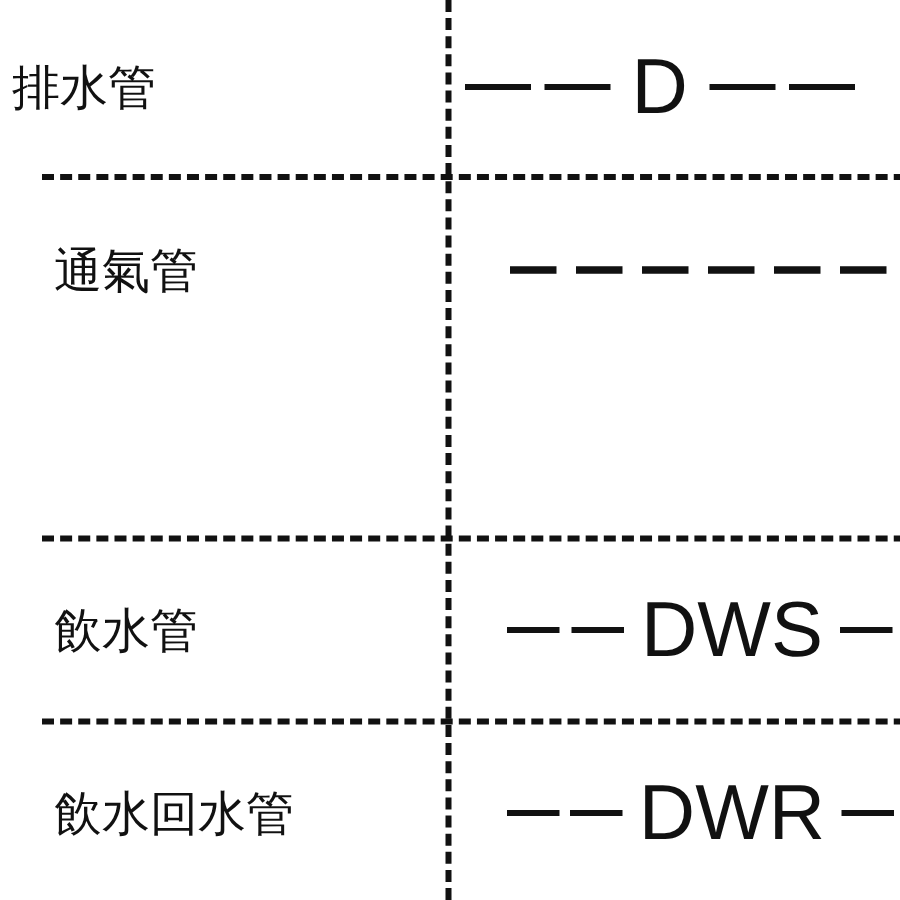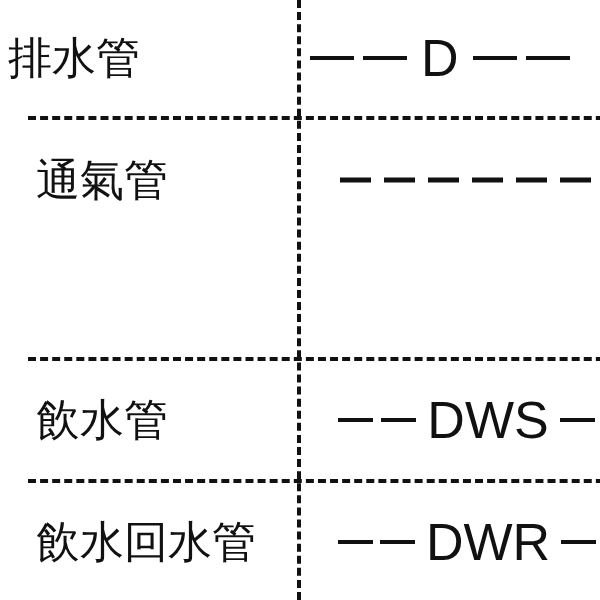--- a/index.html
+++ b/index.html
@@ -41,21 +41,21 @@
   .legend-row.sep {
     border-top: 4px dashed #111111;
     margin-left: 28px;
   }
 
   .row-label {
     position: absolute;
     left: 8px;
     top: 50%;
     transform: translateY(-50%);
-    font-size: 44px;
+    font-size: 32px;
     line-height: 1;
     letter-spacing: 0px;
     color: #111111;
     white-space: nowrap;
   }
 
   .row-symbol {
     position: absolute;
     left: 310px;
     top: 50%;

